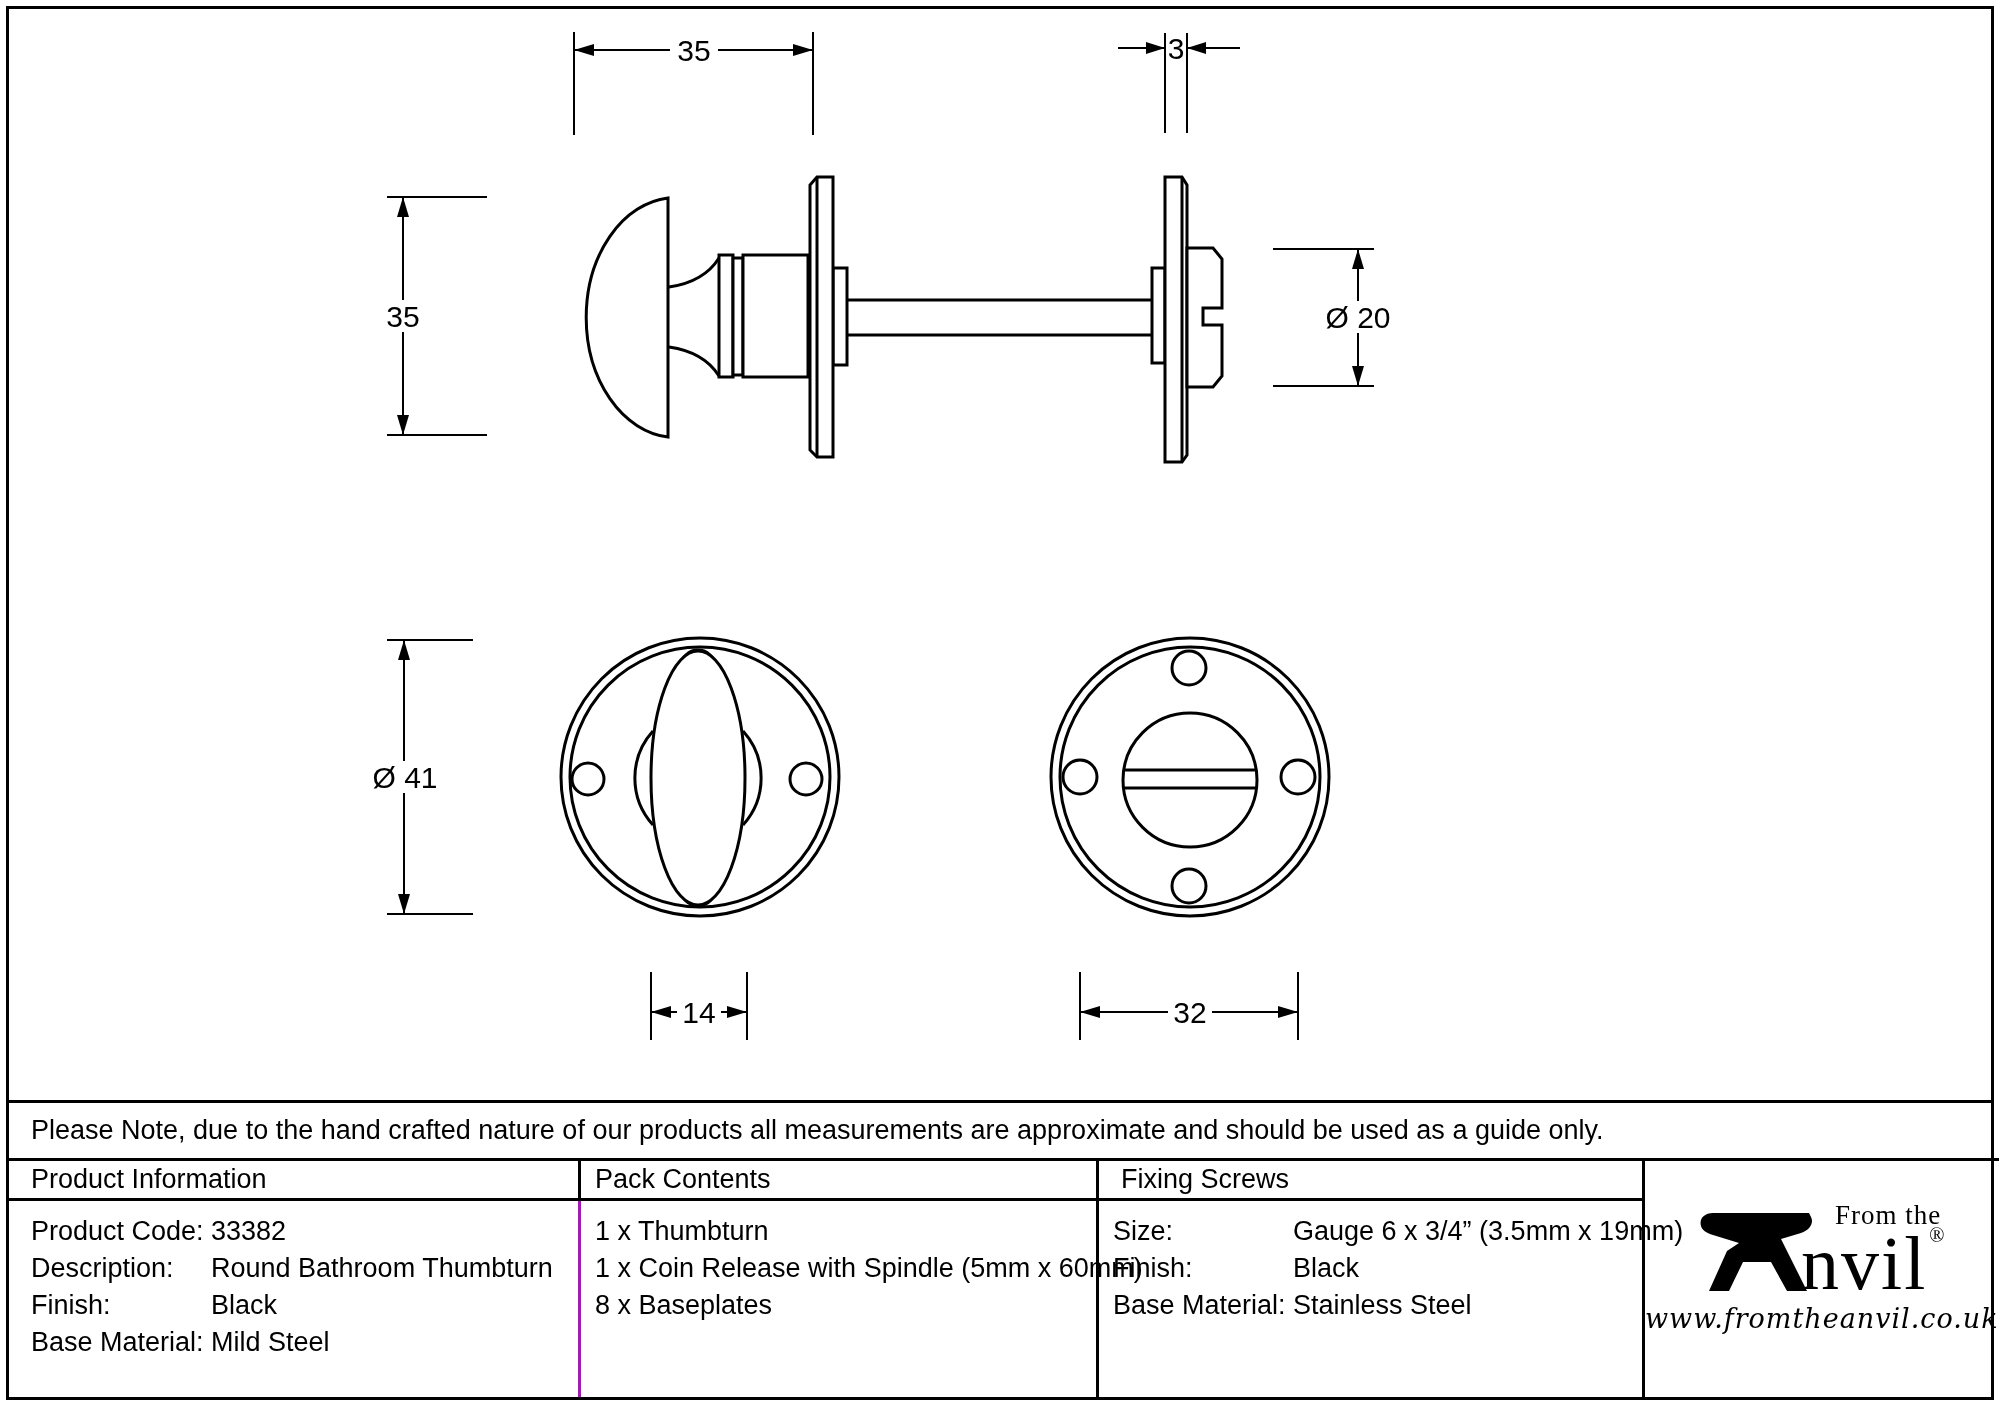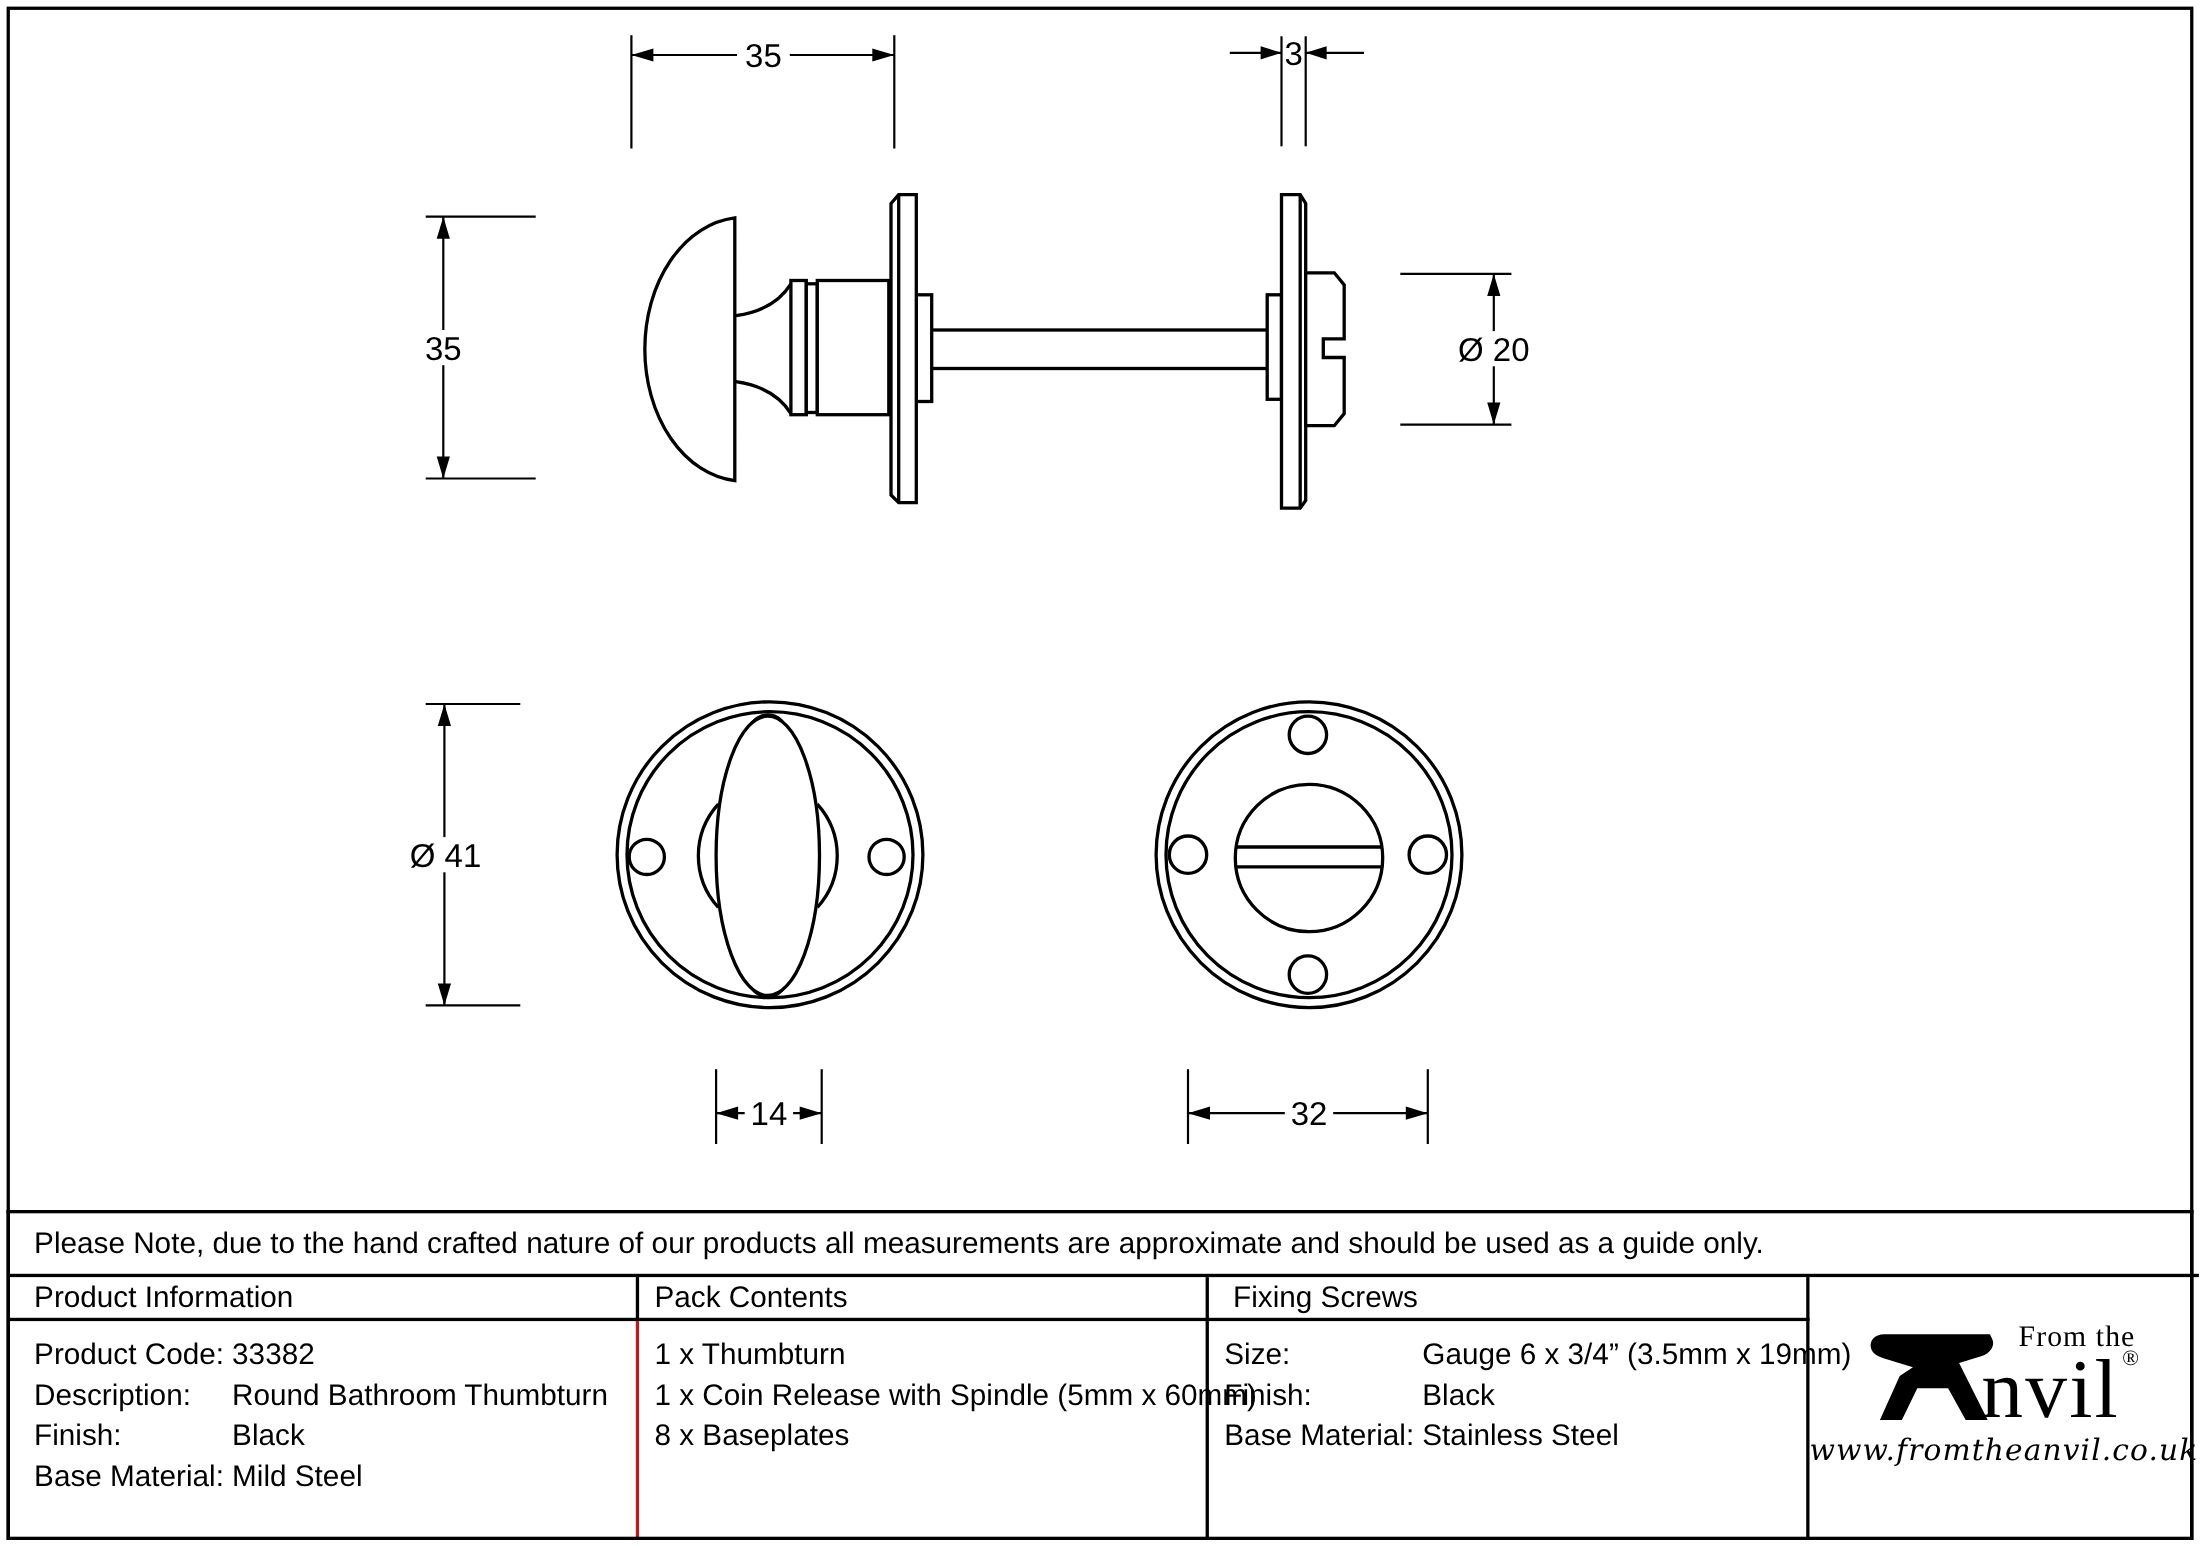--- a/index.html
+++ b/index.html
@@ -7,21 +7,21 @@
   .frame{position:absolute;left:6px;top:6px;right:6px;bottom:6px;border:3px solid #000;pointer-events:none;}
   .drawing-svg{position:absolute;left:0;top:0;}
   
   .table-area{position:absolute;left:6px;right:6px;top:1100px;bottom:6px;border:3px solid #000;border-bottom:none;display:grid;grid-template-columns:572px 518px 546px 1fr;grid-template-rows:58px 40px 1fr;}
   .note-cell{grid-column:1/5;grid-row:1;border-bottom:3px solid #000;display:flex;align-items:center;padding-left:22px;font-size:27px;}
   .hdr{grid-row:2;border-bottom:3px solid #000;font-size:27px;display:flex;align-items:center;}
   .hdr.c1{grid-column:1;border-right:3px solid #000;padding-left:22px;}
   .hdr.c2{grid-column:2;border-right:3px solid #000;padding-left:14px;}
   .hdr.c3{grid-column:3;border-right:3px solid #000;padding-left:22px;}
   .bodycell{grid-row:3;font-size:27px;padding-top:12px;}
-  .bodycell.c1{grid-column:1;border-right:3px solid #b91c1c;padding-left:22px;}
+  .bodycell.c1{grid-column:1;border-right:3px solid #a21caf;padding-left:22px;}
   .bodycell.c2{grid-column:2;border-right:3px solid #000;padding-left:14px;}
   .bodycell.c3{grid-column:3;border-right:3px solid #000;padding-left:14px;}
   .kv{line-height:37px;white-space:nowrap;}
   .kv .k{display:inline-block;width:180px;}
   .pc-item{line-height:37px;white-space:nowrap;}
   
   .logo-cell{grid-column:4;grid-row:2/4;display:flex;align-items:center;justify-content:center;}
   .logo{display:flex;flex-direction:column;align-items:center;margin-top:-28px;}
   .logo-row{display:flex;align-items:flex-end;}
   .logo-right{display:flex;flex-direction:column;margin-left:-14px;}

